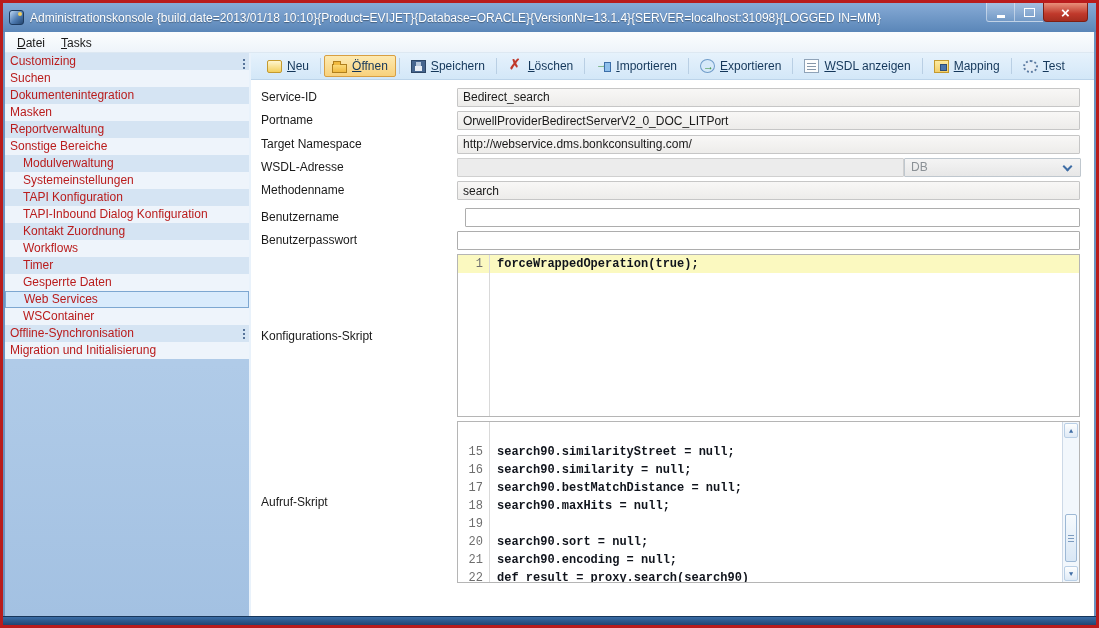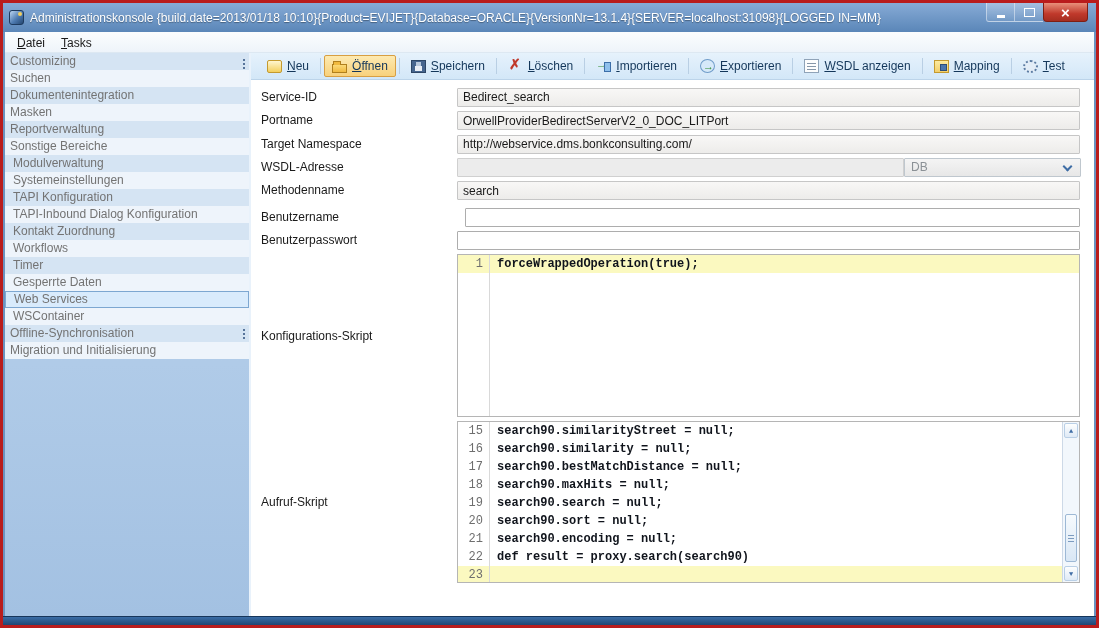--- a/index.html
+++ b/index.html
@@ -34,23 +34,23 @@
   
   .frame{flex:1;display:flex;flex-direction:column;margin:0 2px;background:#fff;min-height:0;}
   .menubar{height:21px;flex:0 0 21px;background:linear-gradient(#fbfdfe,#eef4fa);display:flex;align-items:flex-end;padding-left:4px;border-bottom:1px solid #dde8f2;}
   .menu-item{font-size:12px;color:#1a1a1a;padding:2px 8px;display:inline-block;}
   .menu-item u,.tb-label u{text-decoration:underline;}
   
   .bodyrow{flex:1;display:flex;min-height:0;position:relative;}
   .sidebar{width:246px;flex:0 0 246px;position:relative;
     background:linear-gradient(180deg,#c3d8ee 0%,#b0cbe8 55%,#a3c1e2 100%);
     border-right:2px solid #e9f2fb;}
-  .side-item{height:17px;line-height:17px;font-size:12px;color:#737373;padding-left:5px;background:#d5e4f3;white-space:nowrap;overflow:hidden;}
+  .side-item{height:17px;line-height:17px;font-size:12px;color:#b91c1c;padding-left:5px;background:#d5e4f3;white-space:nowrap;overflow:hidden;}
   .side-item.alt{background:#eef4fb;}
-  .side-item.ind{padding-left:8px;}
+  .side-item.ind{padding-left:18px;}
   .side-item.sel{background:#d9ebfc;border:1px solid #7da7d1;line-height:15px;}
   .grip{position:absolute;width:2px;height:2px;background:#2d4f7c;border-radius:50%;box-shadow:0 4px 0 #2d4f7c,0 8px 0 #2d4f7c;}
   .grip-top{right:4px;top:6px;}
   .grip-mid{right:4px;top:276px;}
   
   .main{flex:1;display:flex;flex-direction:column;background:#fff;min-width:0;}
   .toolbar{height:27px;flex:0 0 27px;display:flex;align-items:center;padding-left:8px;
     background:linear-gradient(#e6f2fc,#d3e7f8);border-bottom:1px solid #bcd4ea;}
   .tb-btn{display:flex;align-items:center;gap:5px;padding:2px 7px;height:22px;font-size:12px;color:#14375a;border:1px solid transparent;border-radius:2px;white-space:nowrap;}
   .tb-btn.active{background:linear-gradient(#fdeab2,#f8d17c);border-color:#d89f43;}
@@ -91,21 +91,21 @@
   
   .ed-row{align-items:center;}
   .ed-konfig{margin-top:2px;}
   .ed-aufruf{margin-top:3px;margin-bottom:0;}
   .editor{position:relative;border:1px solid #b5b5b5;background:#fff;overflow:hidden;
     font-family:"Liberation Mono","DejaVu Sans Mono",monospace;font-size:12px;font-weight:bold;}
   .editor.konfig{height:163px;}
   .editor.aufruf{height:162px;}
   .gutter-line{position:absolute;left:31px;top:0;bottom:0;width:1px;background:#d9d9d9;}
   .lines{position:relative;}
-  .editor.aufruf .lines{margin-right:17px;}
+  .editor.aufruf .lines{margin-right:17px;margin-top:21px;}
   .code-row{display:flex;height:18px;line-height:18px;}
   .code-row.hl{background:#fbf9c0;}
   .ln{width:31px;flex:0 0 31px;text-align:right;padding-right:6px;color:#6e6e6e;font-weight:normal;}
   .code{padding-left:8px;white-space:pre;color:#10141c;}
   
   .scrollbar{position:absolute;right:0;top:0;bottom:0;width:17px;background:#f2f7fc;border-left:1px solid #cdd9e7;}
   .sb-btn{position:absolute;left:1px;right:1px;height:15px;background:linear-gradient(#fdfefe,#dfeaf6);border:1px solid #b9cfe6;border-radius:2px;display:flex;align-items:center;justify-content:center;}
   .sb-up{top:1px;}
   .sb-down{bottom:1px;}
   .sb-up::before{content:"▲";font-size:7px;color:#3f6da5;}
@@ -276,21 +276,20 @@
                   <div class="code-row">
                     <span class="ln">17</span>
                     <span class="code">search90.bestMatchDistance = null;</span>
                   </div>
                   <div class="code-row">
                     <span class="ln">18</span>
                     <span class="code">search90.maxHits = null;</span>
                   </div>
                   <div class="code-row">
                     <span class="ln">19</span>
-                    <span class="code">search90.search = null;</span>
                   </div>
                   <div class="code-row">
                     <span class="ln">20</span>
                     <span class="code">search90.sort = null;</span>
                   </div>
                   <div class="code-row">
                     <span class="ln">21</span>
                     <span class="code">search90.encoding = null;</span>
                   </div>
                   <div class="code-row">

